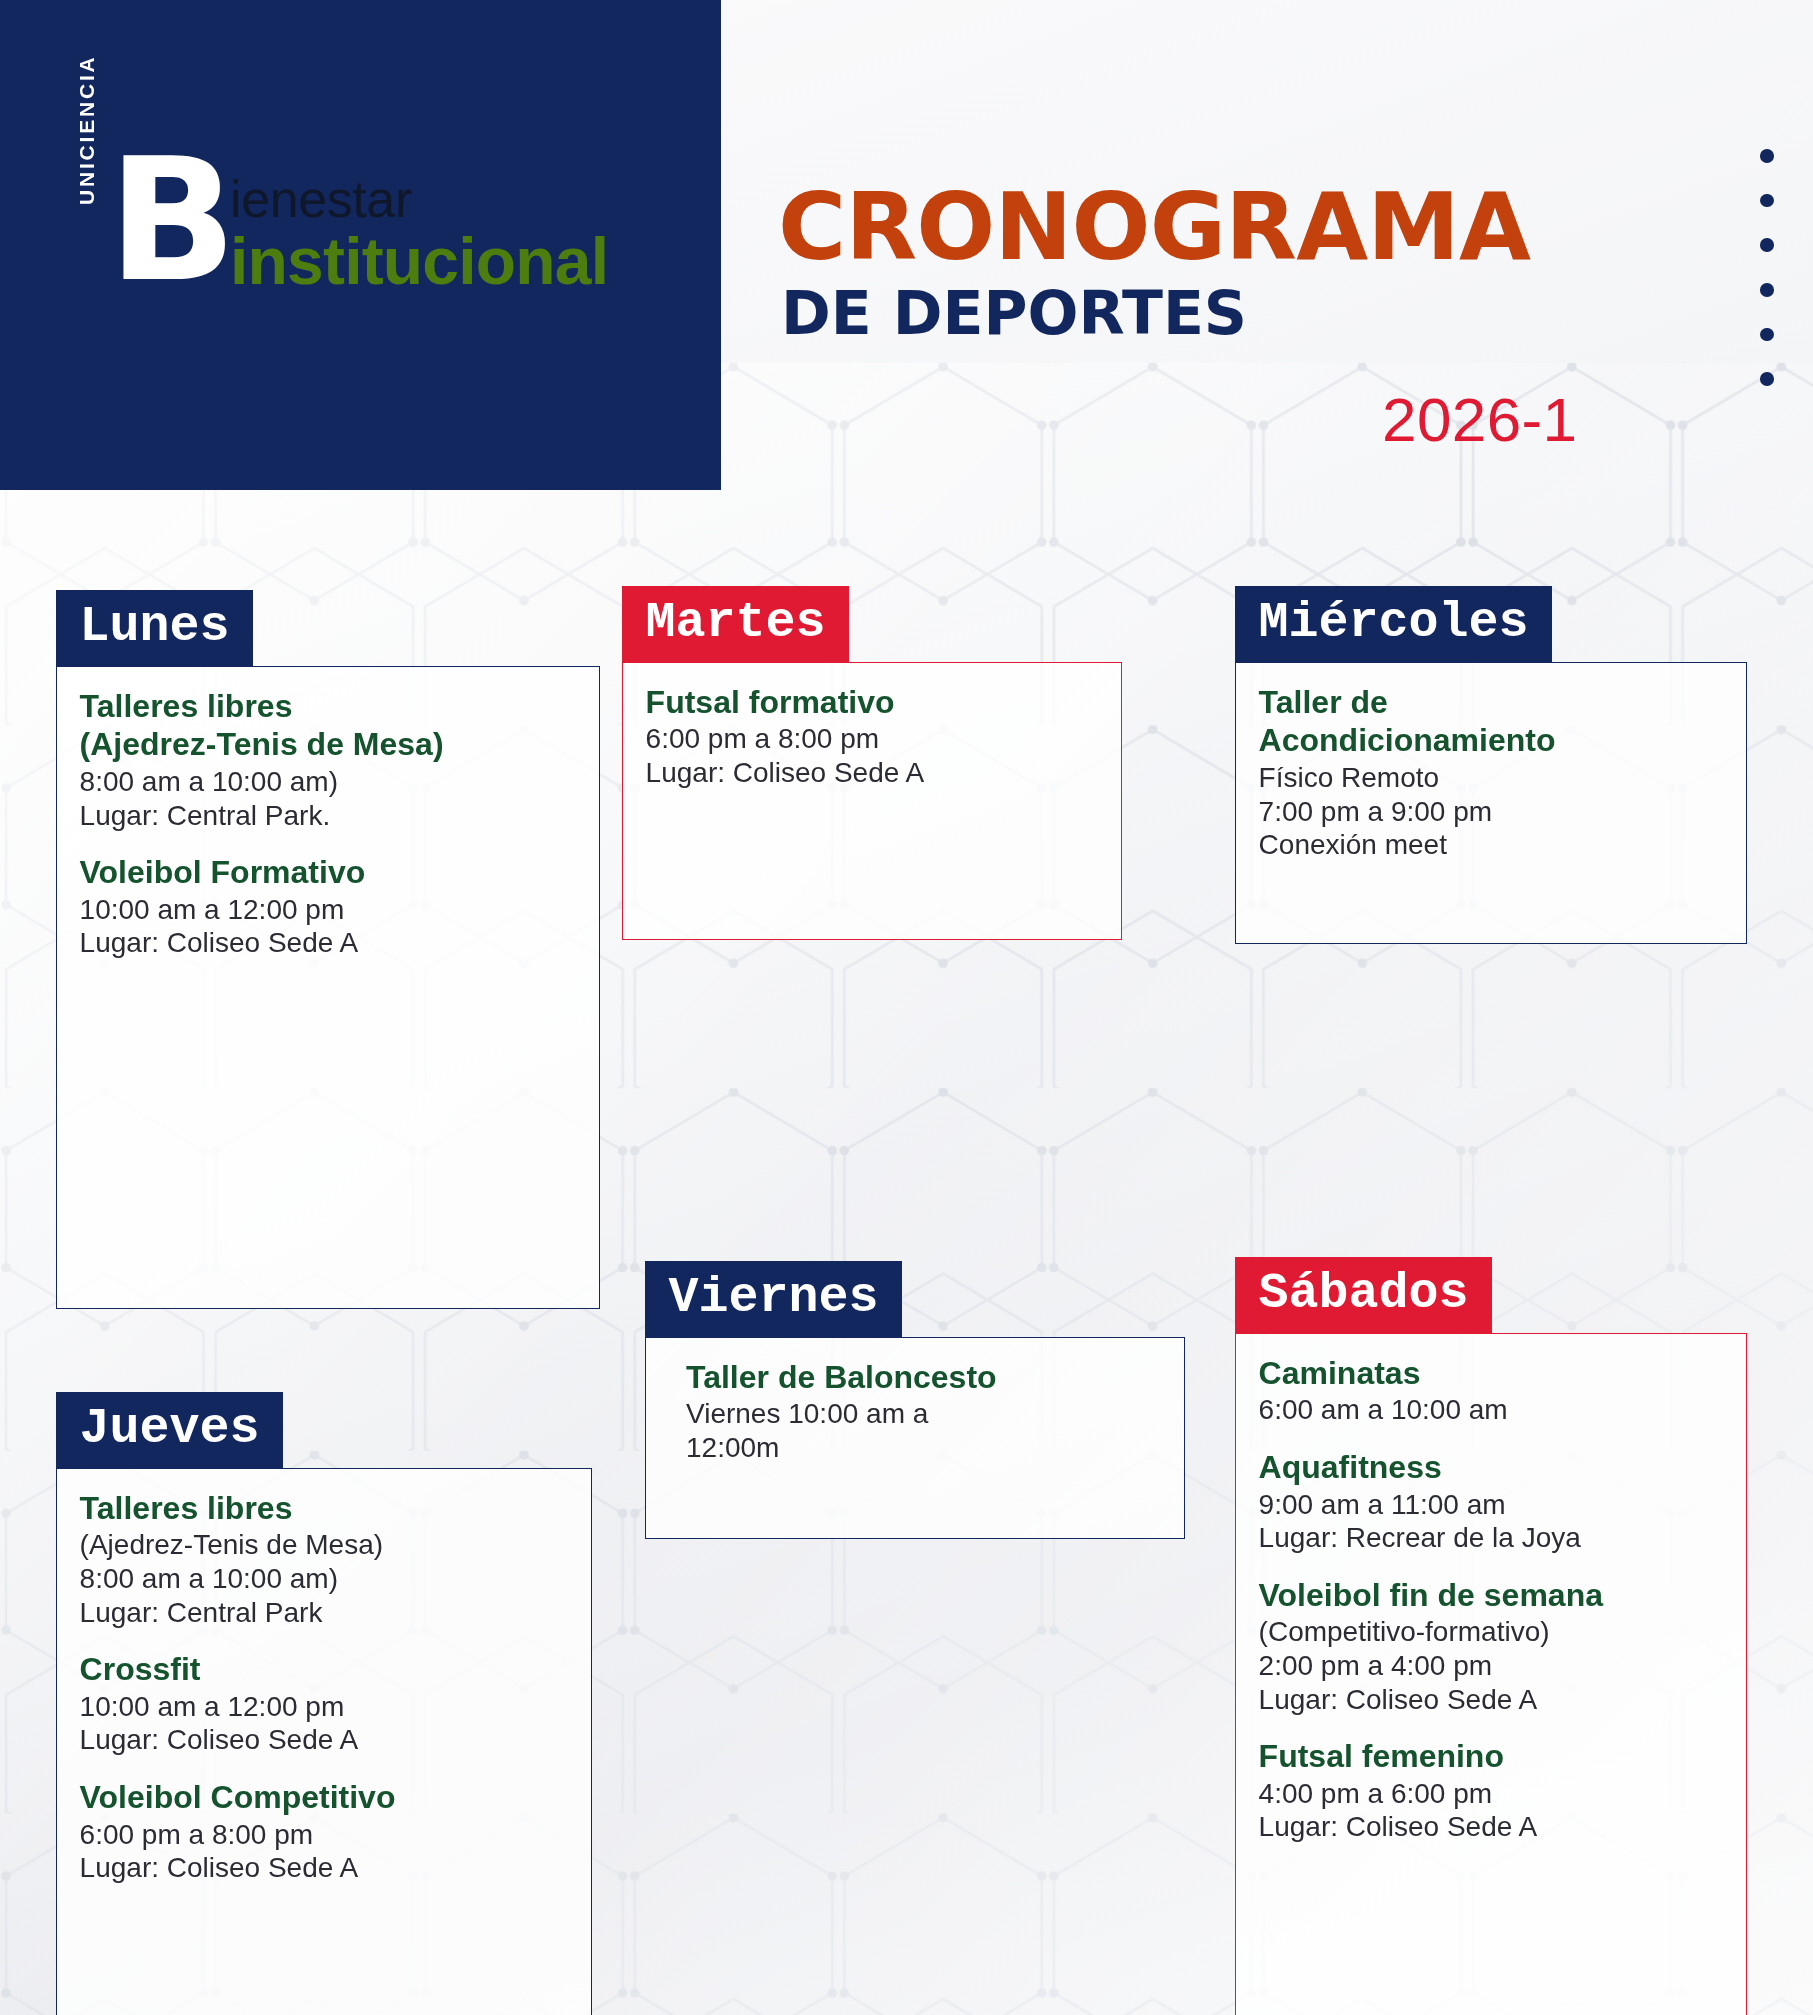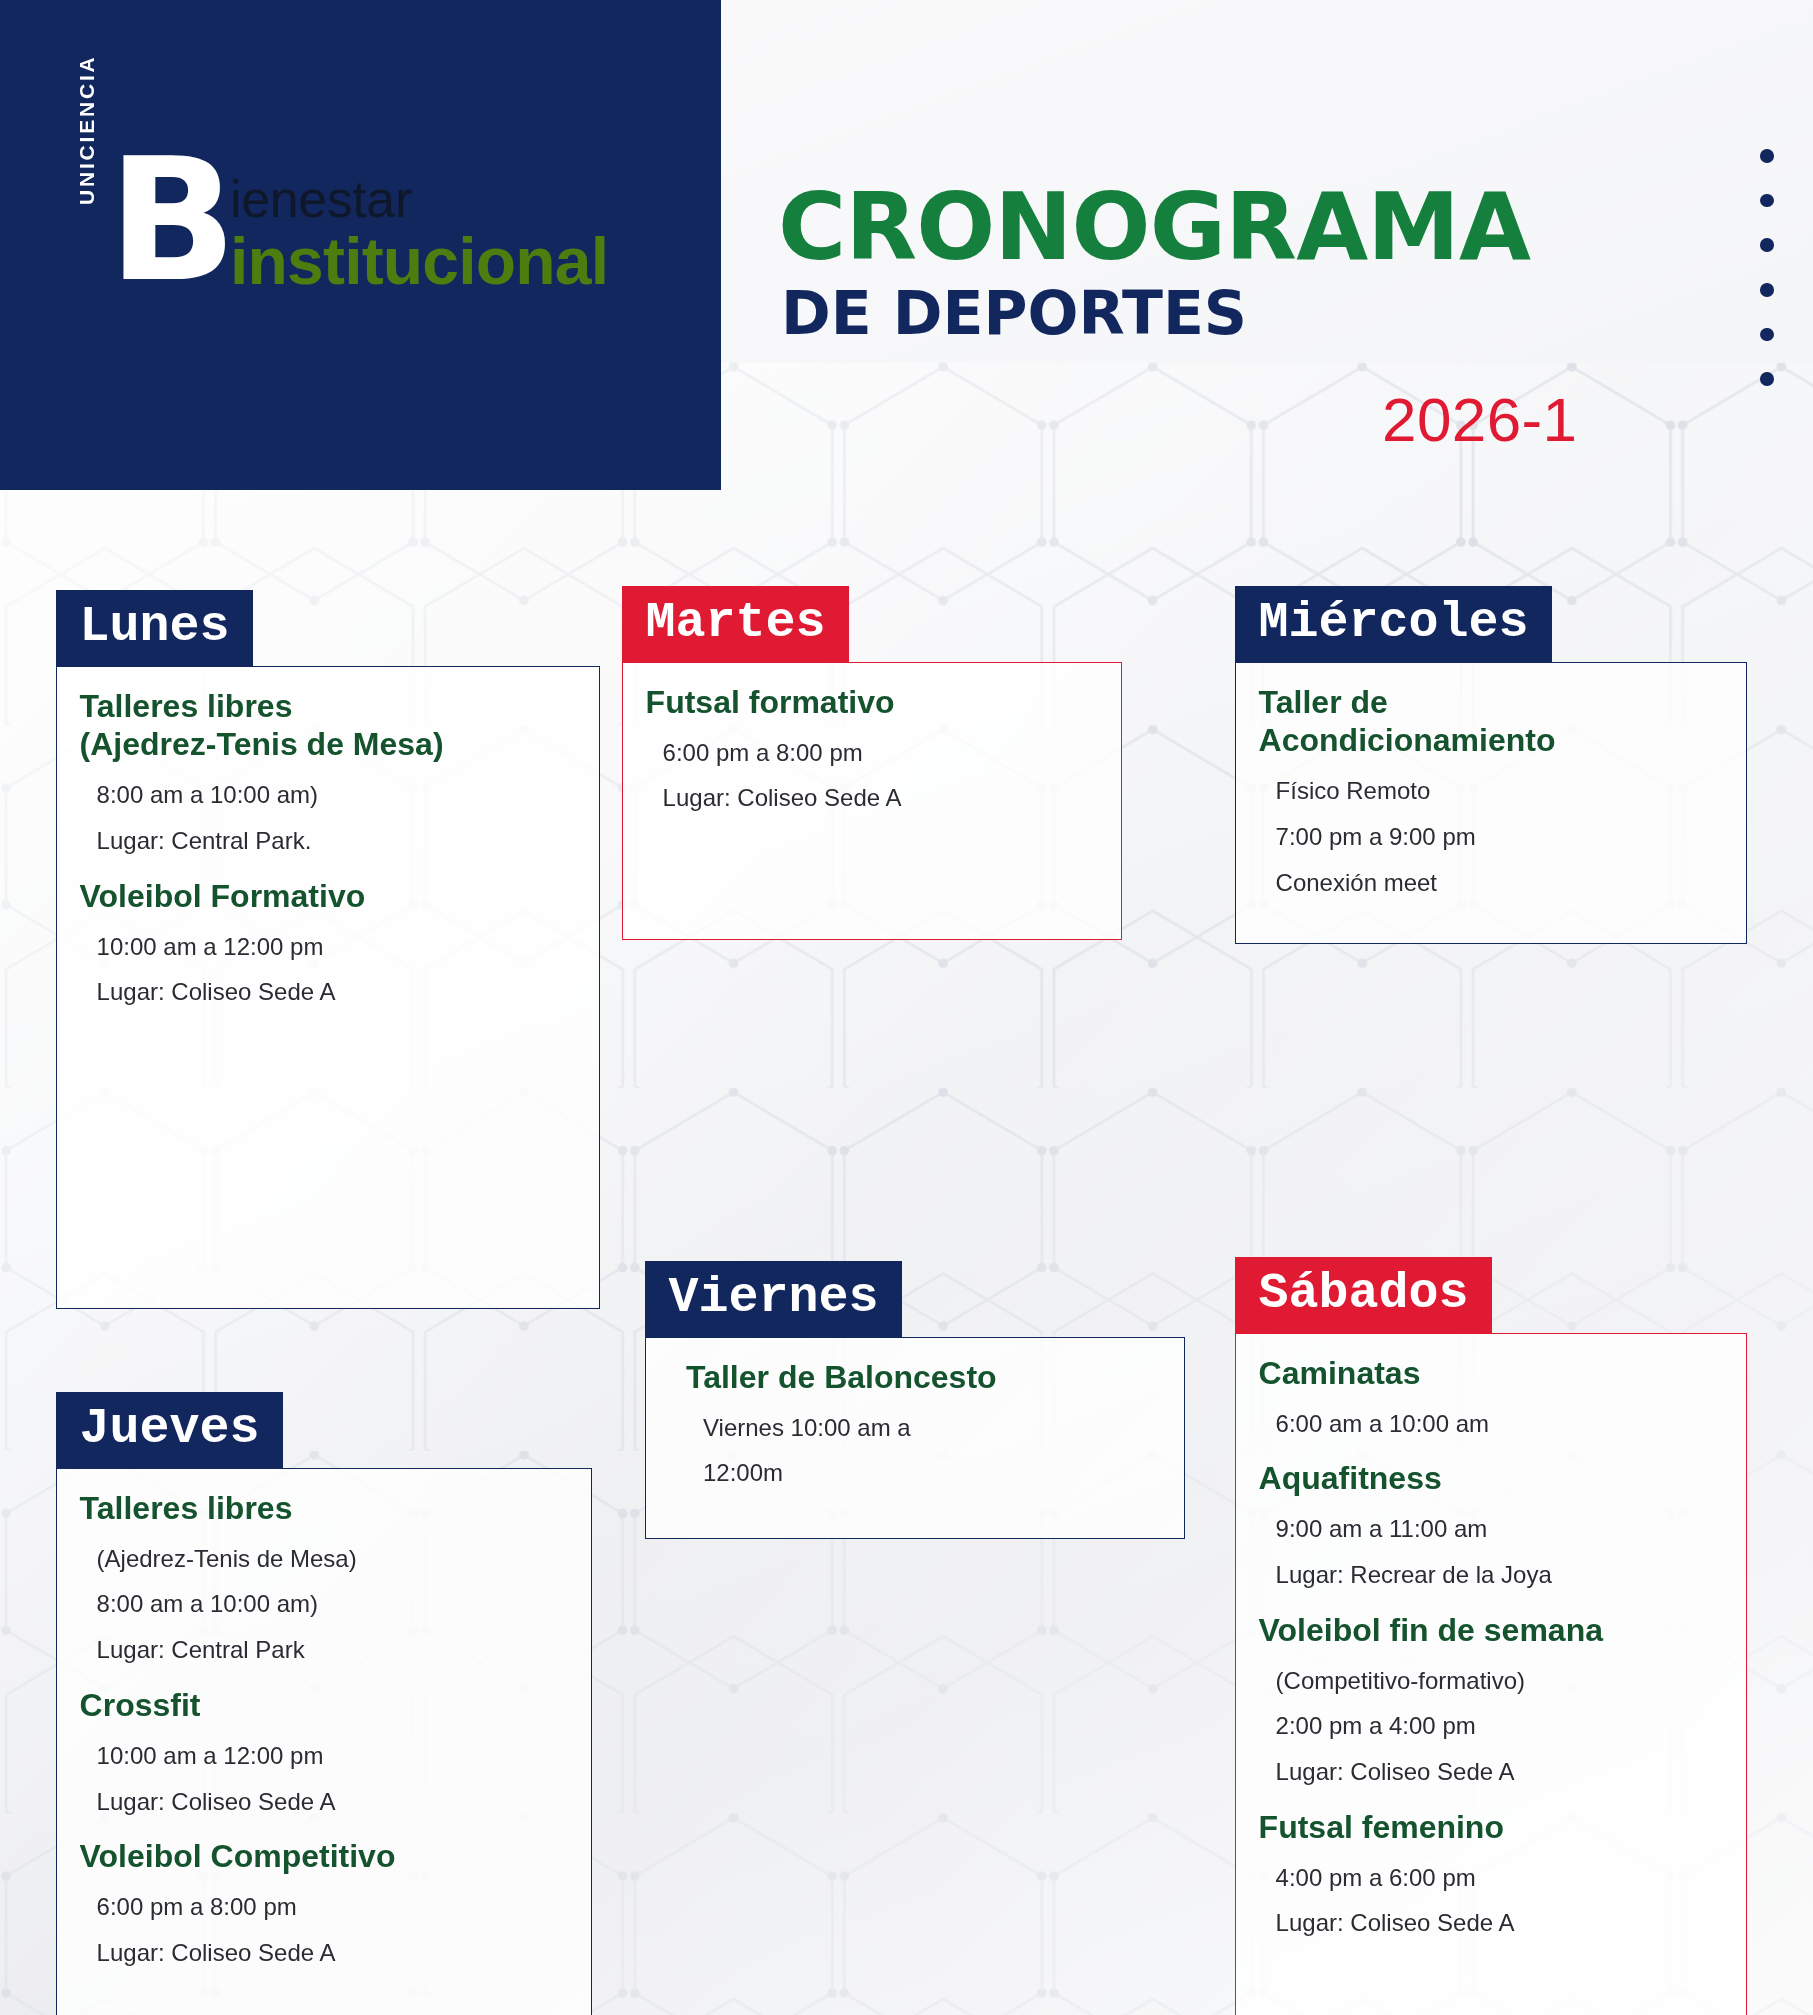--- a/index.html
+++ b/index.html
@@ -80,21 +80,21 @@
     color: #4d7c0f;
     letter-spacing: -0.8px;
   }
 
   .title-cronograma {
     position: absolute;
     left: 778px; top: 173px;
     font-size: 93px;
     font-weight: 800;
     letter-spacing: -0.8px;
-    color: #15803d;
+    color: #c2410c;
     z-index: 4;
     font-family: "DejaVu Sans", sans-serif;
   }
   .title-deportes {
     position: absolute;
     left: 781px; top: 278px;
     font-size: 60px;
     font-weight: 700;
     letter-spacing: 0px;
     color: #13275f;
@@ -140,22 +140,22 @@
   }
   .day-body.red-border { border-color: #e01a32; }
 
   .entry { margin-bottom: 22px; }
   .entry:last-child { margin-bottom: 0; }
   .entry-title {
     font-size: 32px; font-weight: 700; color: #14532d;
     line-height: 1.18; margin: 0 0 0.8px 0;
   }
   .entry-line {
-    font-size: 24px; font-weight: 400; color: #2b2b33;
-    line-height: 1.2; margin: 17px;
+    font-size: 28px; font-weight: 400; color: #2b2b33;
+    line-height: 1.2; margin: 0;
   }
 
   
   #card-lunes       { left: 56px;  top: 590px; width: 544px; }
   #card-lunes .day-body   { width: 544px; height: 643px; }
 
   #card-martes      { left: 622px; top: 586px; width: 408px; }
   #card-martes .day-body  { width: 500px; height: 278px; }
 
   #card-miercoles   { left: 1235px; top: 586px; width: 512px; }

